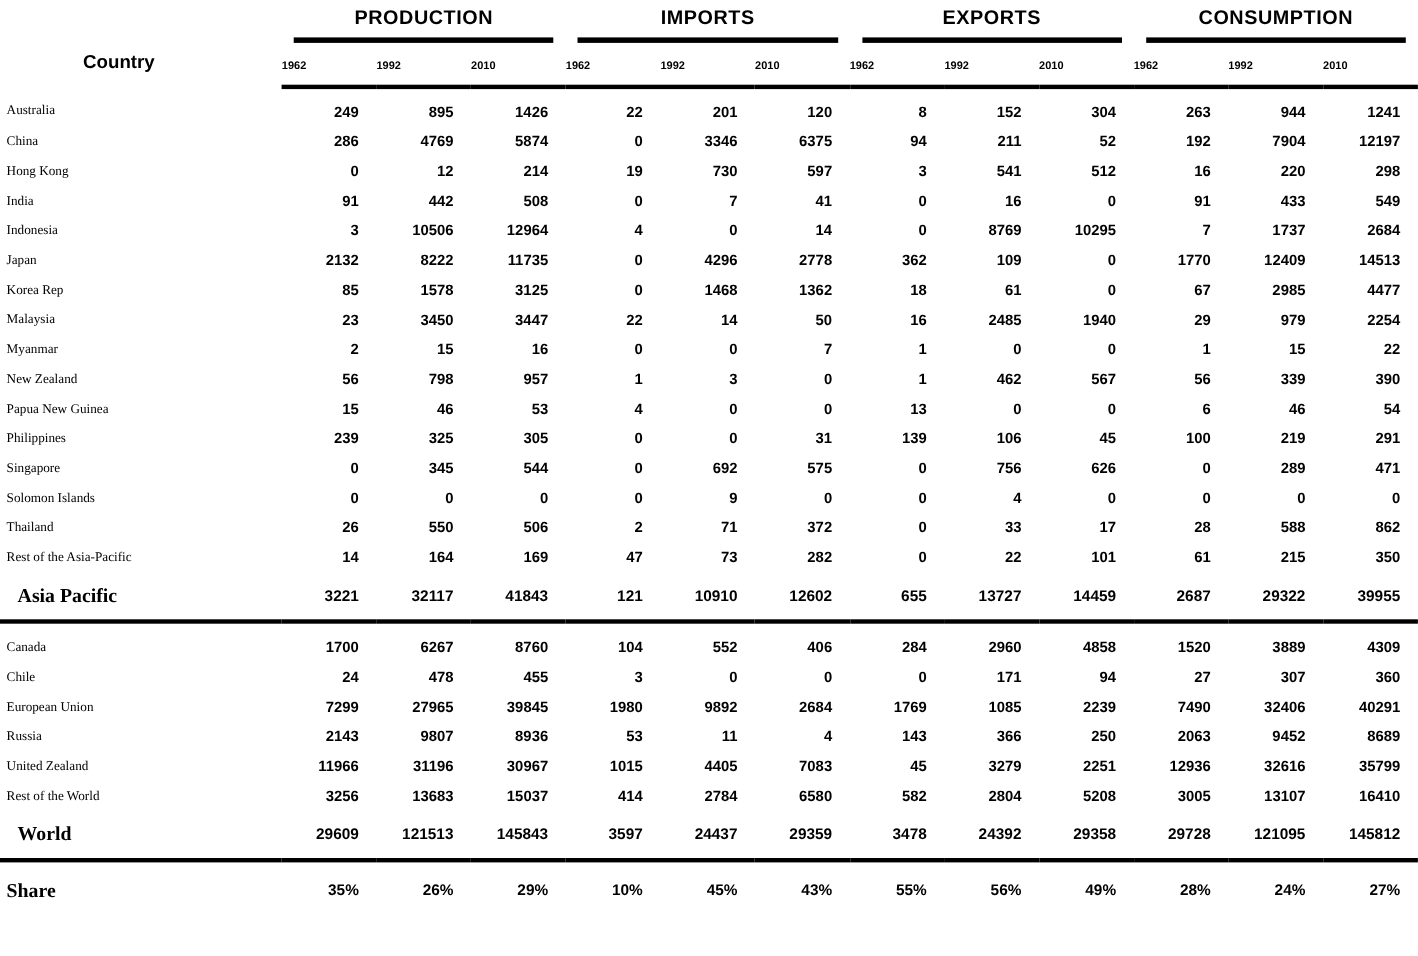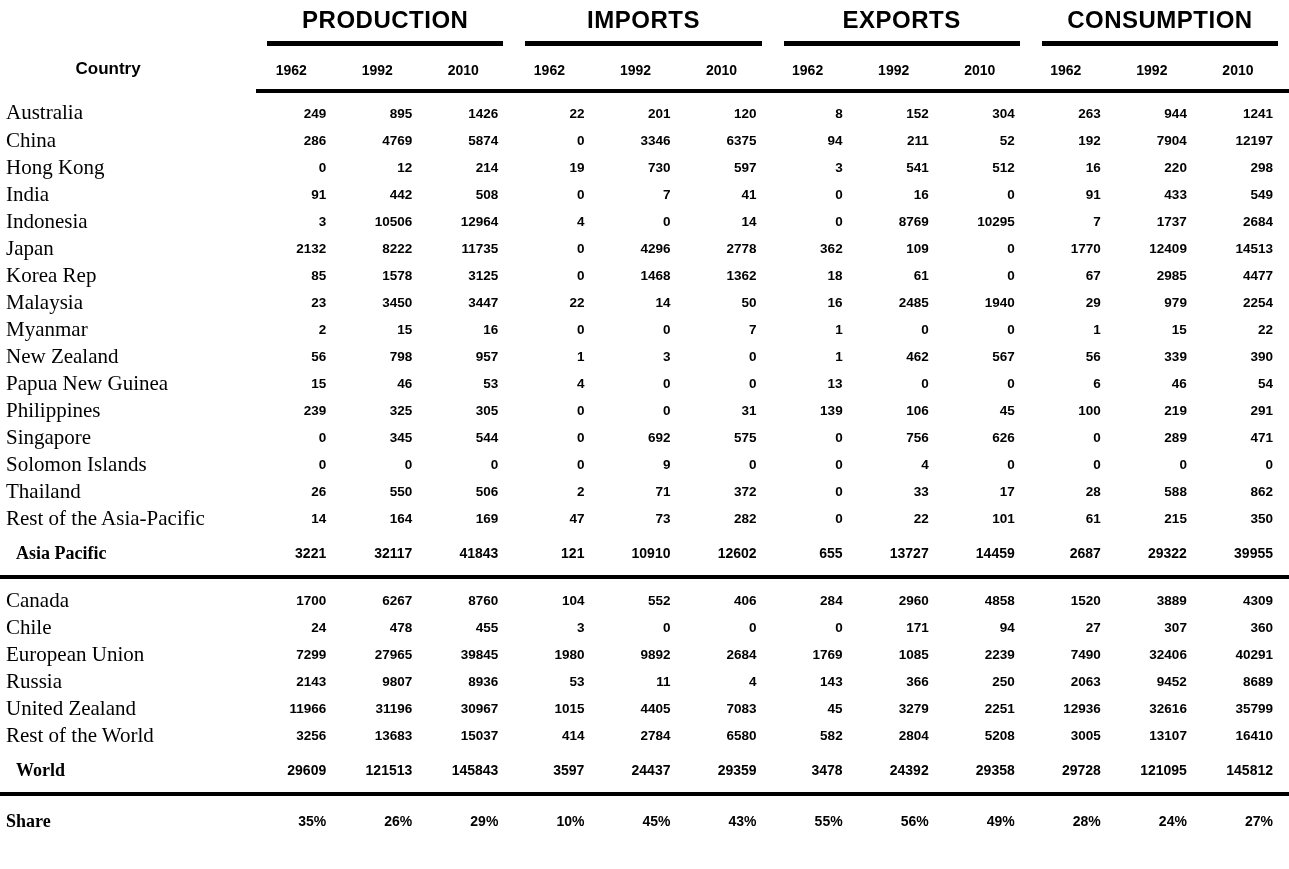--- a/index.html
+++ b/index.html
@@ -29,47 +29,47 @@
     vertical-align: bottom;
     font-weight: bold;
     font-size: 17px;
     padding: 0 40px 12px 0;
   }
   th.group-head { vertical-align: top; padding-top: 4px; }
   th.group-head .group-inner {
     margin: 0 11px;
     text-align: center;
     font-weight: bold;
-    font-size: 24px;
+    font-size: 18px;
     letter-spacing: 0.5px;
     padding: 2px 0 7px 0;
     border-bottom: 5px solid #000;
   }
   th.year-head {
-    text-align: center;
+    text-align: left;
     font-weight: bold;
-    font-size: 14px;
+    font-size: 10px;
     padding: 16px 16px 11px 0;
     vertical-align: bottom;
   }
   thead tr.year-row th { border-bottom: 4px solid #000; }
 
   
   td.num-cell {
     text-align: right;
     font-weight: bold;
     font-size: 13.5px;
     line-height: 17px;
     padding: 5px 16px 5px 0;
     white-space: nowrap;
   }
   td.country-cell {
     font-family: "Liberation Serif", serif;
     font-weight: normal;
-    font-size: 21px;
+    font-size: 12px;
     line-height: 17px;
     text-align: left;
     padding: 5px 0 5px 6px;
     white-space: nowrap;
   }
   tbody tr:first-child td { padding-top: 12px; }
 
   tr.total td {
     border-bottom: 4px solid #000;
     padding-top: 13px;

